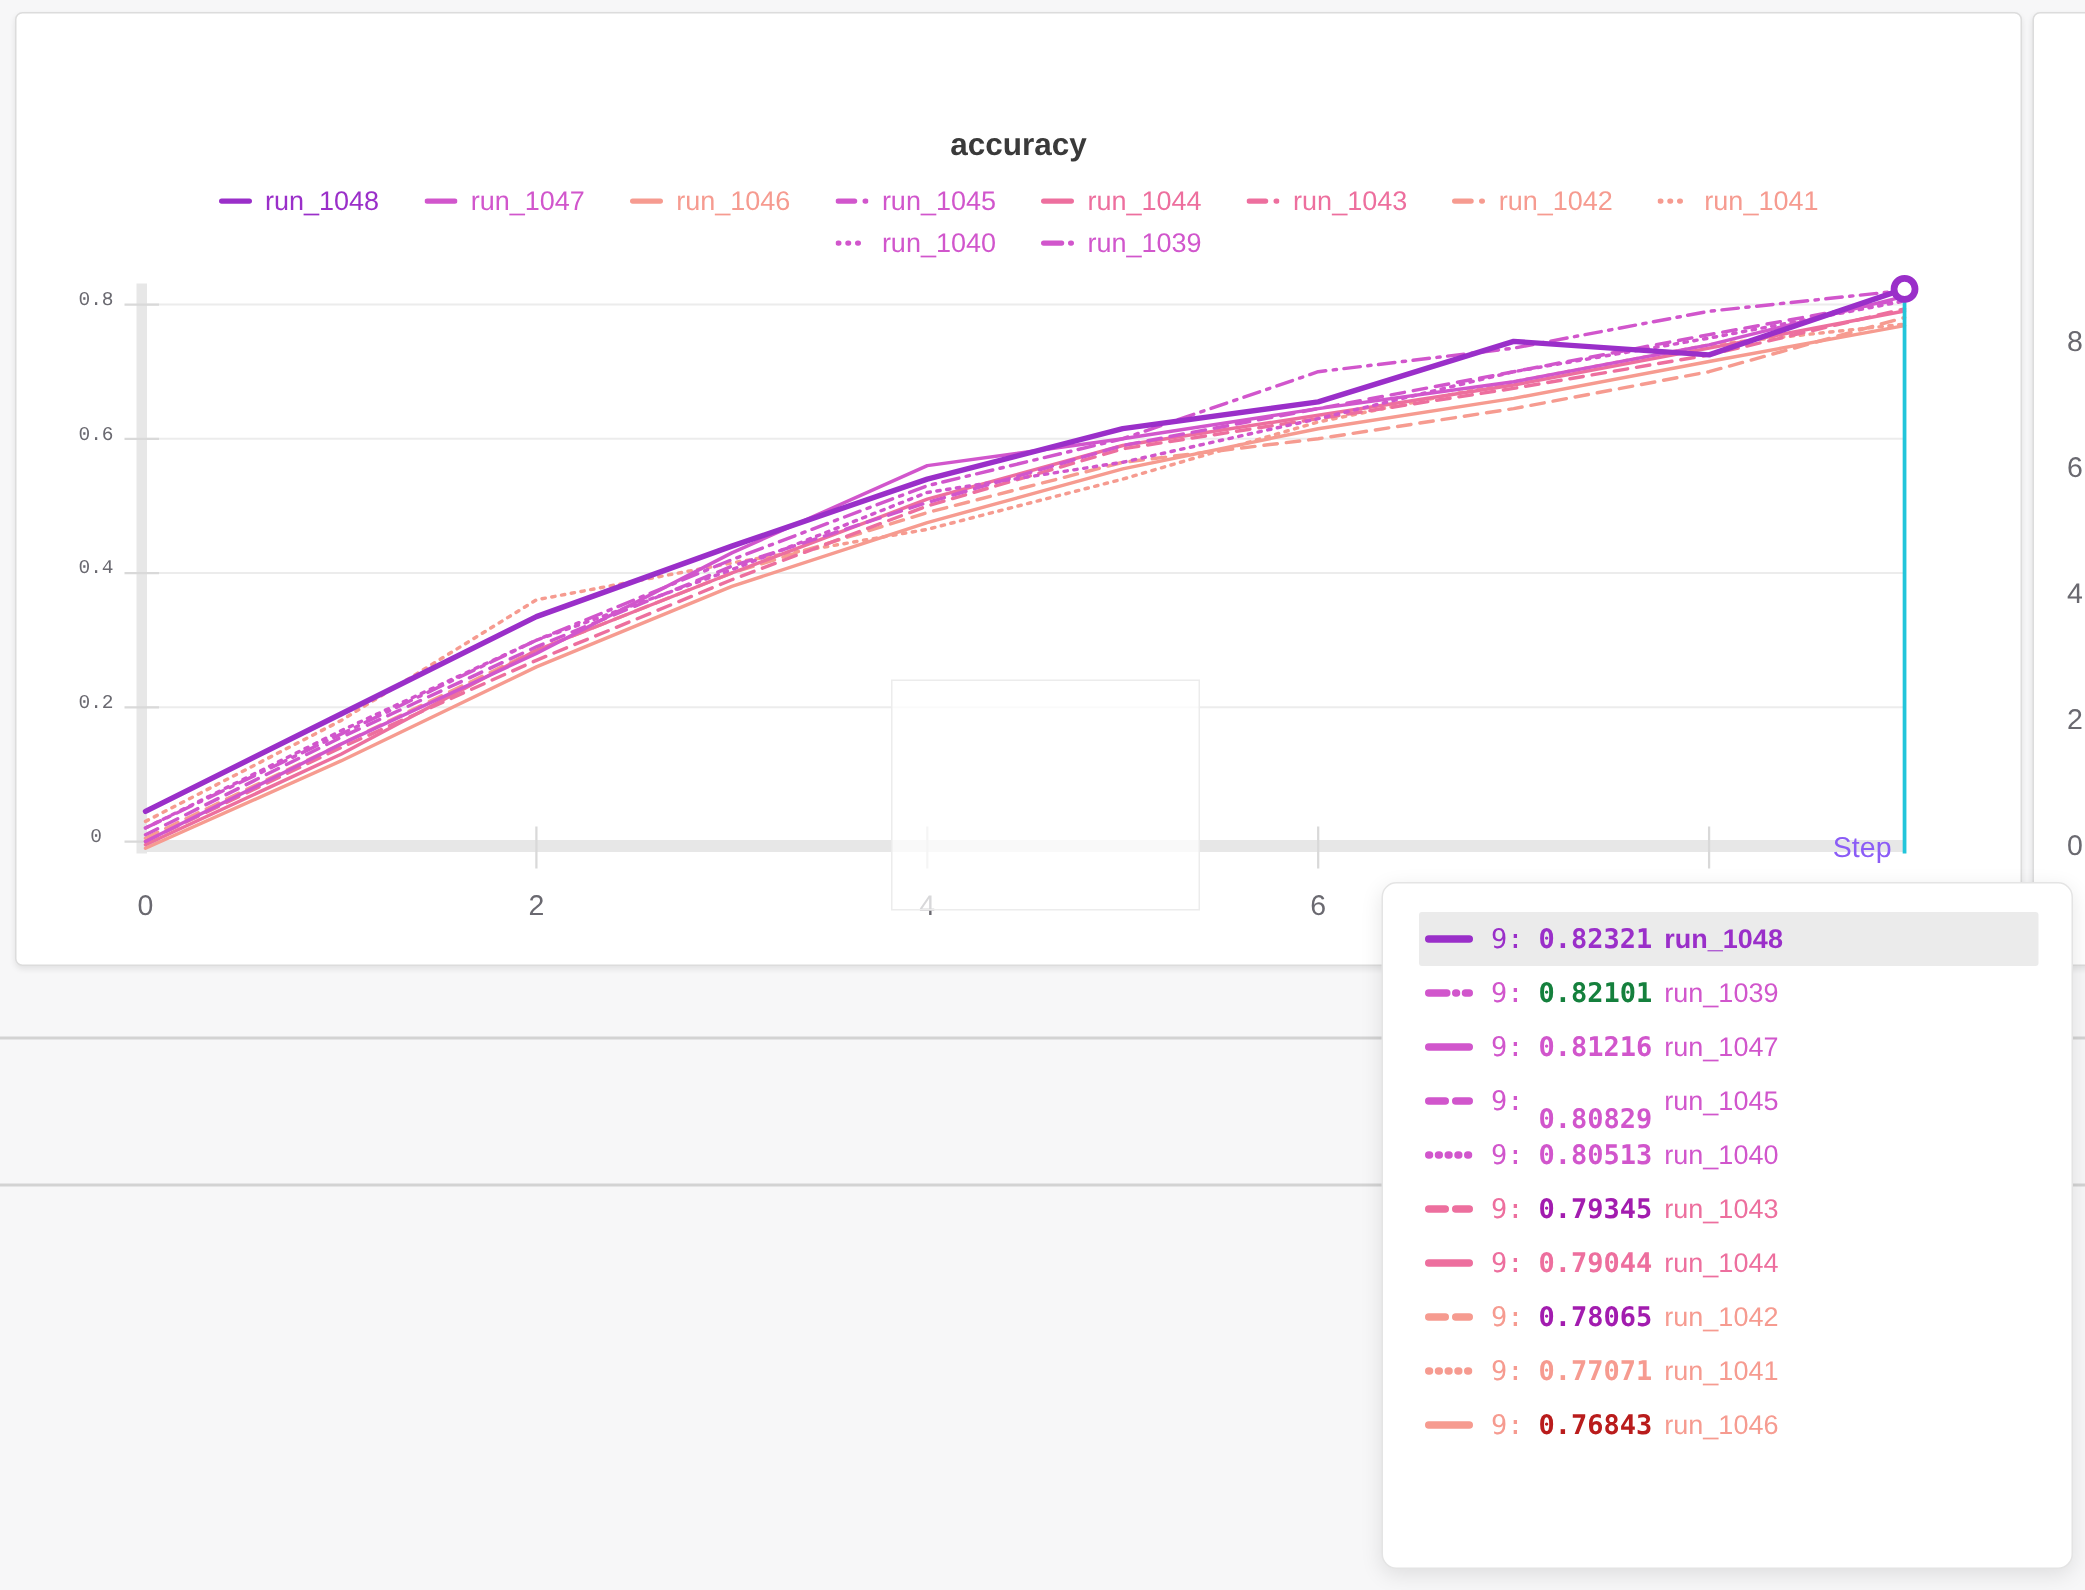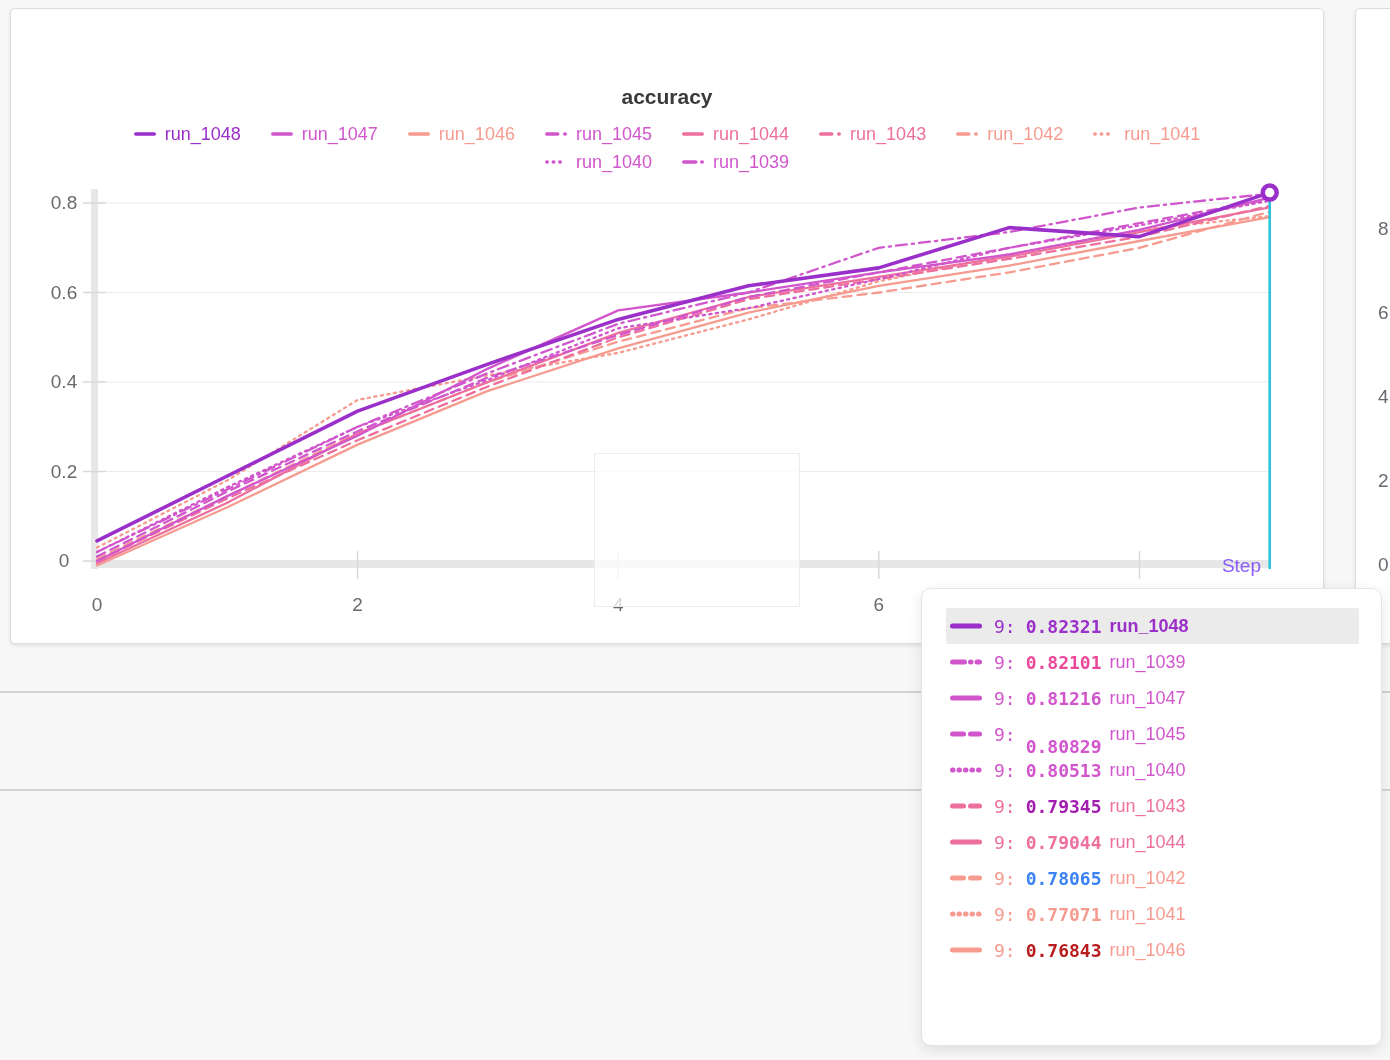--- a/index.html
+++ b/index.html
@@ -1,29 +1,29 @@
 <!DOCTYPE html>
 <html><head>
 <meta charset="utf-8">
 <style>
   html,body{margin:0;padding:0;width:1390px;height:1060px;overflow:hidden;
     background:#f7f7f8;font-family:"Liberation Sans",sans-serif;}
   .panel{position:absolute;background:#fff;border:1px solid #dcdcdc;border-radius:5px;
-    box-shadow:0 2px 4px rgba(0,0,0,0.09);}
+    box-shadow:0 2px 4px rgba(0,0,0,0.09);padding-left:24px;}
   #main-panel{left:10px;top:8px;width:1312px;height:634px;}
   #right-panel{left:1355px;top:8px;width:60px;height:634px;}
   #chart-title{position:absolute;left:0;top:76px;width:100%;text-align:center;
     font-size:21px;font-weight:bold;color:#3a3a3a;}
   .legend-row{position:absolute;left:0;width:100%;display:flex;justify-content:center;
     align-items:center;gap:30px;height:26px;}
   #legend-row-1{top:112px;} #legend-row-2{top:140px;}
   .legend-item{display:flex;align-items:center;gap:9px;cursor:pointer;}
   .legend-label{font-size:18px;}
   #plot-svg{position:absolute;left:0;top:0;z-index:2;}
-  .y-label{position:absolute;width:46px;text-align:center;font-size:19px;color:#6a6970;z-index:3;}
+  .y-label{position:absolute;width:46px;text-align:center;font-size:13px;color:#6a6970;z-index:3;font-family:Liberation Mono, monospace;}
   .x-label{position:absolute;width:40px;text-align:center;font-size:19px;color:#6a6970;z-index:3;}
   #step-label{position:absolute;left:1150px;top:546px;width:100px;text-align:right;
     font-size:19px;color:#8b5cf6;z-index:3;}
   #overlay-box{position:absolute;left:583px;top:444px;width:204px;height:152px;
     background:rgba(255,255,255,0.74);border:1px solid #ececec;z-index:4;}
   .right-y-label{position:absolute;left:22px;width:24px;text-align:left;
     font-size:19px;color:#6a6970;}
   .divider{position:absolute;left:0;width:1390px;height:2px;background:#d3d3d3;z-index:1;}
   #divider-1{top:691px;} #divider-2{top:789px;}
   #tooltip{position:absolute;left:921px;top:588px;width:461px;height:458px;z-index:10;
@@ -176,21 +176,21 @@
         </svg>
         <span class="tt-step" style="color: rgb(154, 47, 201);">9:</span>
         <span class="tt-val" style="color: rgb(154, 47, 201);">0.82321</span>
         <span class="tt-name" style="color: rgb(154, 47, 201); font-weight: 600;">run_1048</span>
       </div>
       <div class="tt-row">
         <svg width="32" height="10" class="tt-swatch">
           <line x1="2.5" y1="5" x2="29.5" y2="5" stroke="#d156cc" stroke-width="5" stroke-linecap="round" stroke-dasharray="12 6 0.5 6"></line>
         </svg>
         <span class="tt-step" style="color: rgb(209, 86, 204);">9:</span>
-        <span class="tt-val" style="color: #ec4899;">0.82101</span>
+        <span class="tt-val" style="color: #15803d;">0.82101</span>
         <span class="tt-name" style="color: rgb(209, 86, 204);">run_1039</span>
       </div>
       <div class="tt-row">
         <svg width="32" height="10" class="tt-swatch">
           <line x1="2.5" y1="5" x2="29.5" y2="5" stroke="#d156cc" stroke-width="5" stroke-linecap="round"></line>
         </svg>
         <span class="tt-step" style="color: rgb(209, 86, 204);">9:</span>
         <span class="tt-val" style="color: rgb(209, 86, 204);">0.81216</span>
         <span class="tt-name" style="color: rgb(209, 86, 204);">run_1047</span>
       </div>
@@ -224,21 +224,21 @@
         </svg>
         <span class="tt-step" style="color: rgb(237, 111, 158);">9:</span>
         <span class="tt-val" style="color: rgb(237, 111, 158);">0.79044</span>
         <span class="tt-name" style="color: rgb(237, 111, 158);">run_1044</span>
       </div>
       <div class="tt-row">
         <svg width="32" height="10" class="tt-swatch">
           <line x1="2.5" y1="5" x2="29.5" y2="5" stroke="#f69b90" stroke-width="5" stroke-linecap="round" stroke-dasharray="11 7"></line>
         </svg>
         <span class="tt-step" style="color: rgb(246, 155, 144);">9:</span>
-        <span class="tt-val" style="color: #3b82f6;">0.78065</span>
+        <span class="tt-val" style="color: #a21caf;">0.78065</span>
         <span class="tt-name" style="color: rgb(246, 155, 144);">run_1042</span>
       </div>
       <div class="tt-row">
         <svg width="32" height="10" class="tt-swatch">
           <line x1="2.5" y1="5" x2="29.5" y2="5" stroke="#f69b90" stroke-width="5" stroke-linecap="round" stroke-dasharray="0.5 6"></line>
         </svg>
         <span class="tt-step" style="color: rgb(246, 155, 144);">9:</span>
         <span class="tt-val" style="color: rgb(246, 155, 144);">0.77071</span>
         <span class="tt-name" style="color: rgb(246, 155, 144);">run_1041</span>
       </div>

